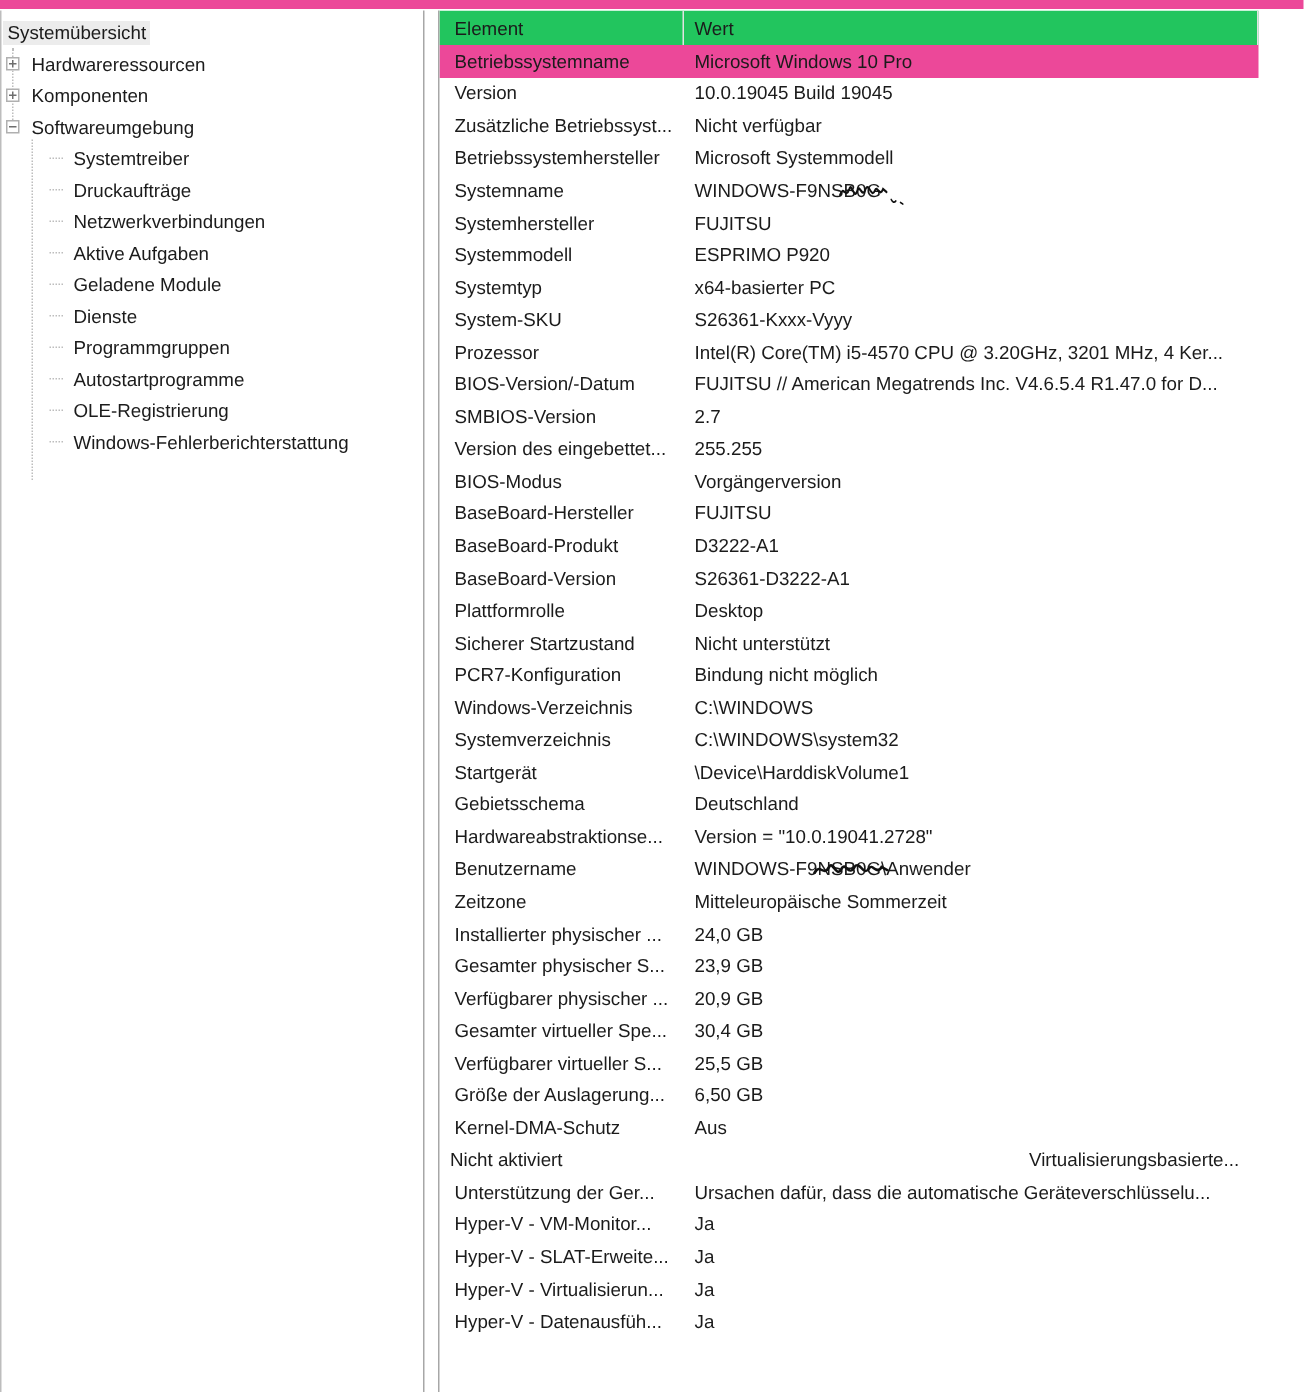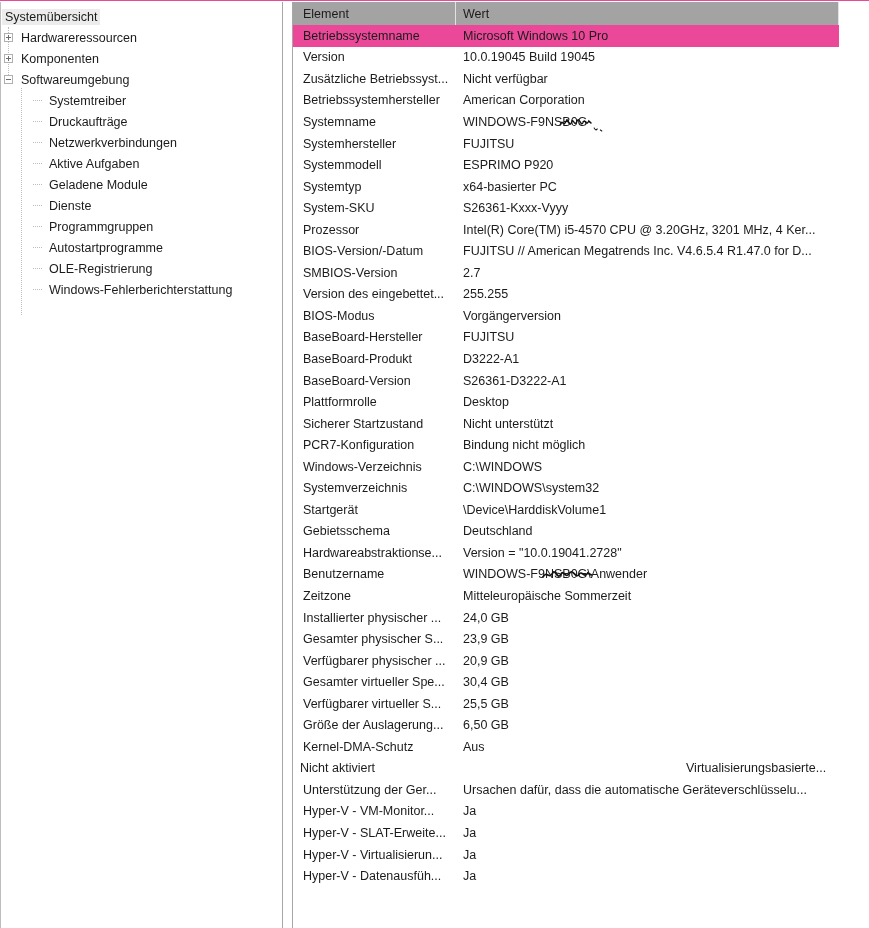--- a/index.html
+++ b/index.html
@@ -6,21 +6,21 @@
   html,body { background:#ffffff; }
   body {
     font-family:"Liberation Sans","DejaVu Sans",sans-serif;
     font-size:12.5px;
     color:#1b1b1b;
     width:869px; height:928px;
     position:relative;
     overflow:hidden;
     -webkit-font-smoothing:antialiased;
   }
-  .app { position:absolute; inset:0; border-top:1px solid #ec4899;text-align:center; }
+  .app { position:absolute; inset:0; border-top:6px solid #ec4899;text-align:center; }
 
   
   .tree-panel {
     position:absolute; left:0; top:1px; bottom:0; width:283px;
     background:#ffffff;
     border-left:1px solid #bdbdbd;
     border-right:1px solid #a7a7a7;
     overflow:hidden;
   }
   .tree { position:relative; padding-top:4px; }
@@ -62,21 +62,21 @@
     background:#ffffff;
     border-left:1px solid #a7a7a7;
     overflow:hidden;
   }
   .listview { width:546px; }
   .lv-header { display:flex; height:23px; }
   .lv-header .hcell {
     display:flex; align-items:center;
     padding-left:10px;
     border-right:1px solid #e2e2e2;
-    background:#a3a3a3;
+    background:#22c55e;
     cursor:default;
     overflow:hidden; white-space:nowrap;
   }
   .lv-header .hcell.c-element { width:163px; }
   .lv-header .hcell.c-wert { width:383px; padding-left:7px; }
   .lv-row { display:flex; height:21.55px; cursor:default; }
   .lv-row.highlighted { background:#ec4899; }
   .lv-row .cell {
     display:flex; align-items:center;
     white-space:nowrap; overflow:hidden;
@@ -177,21 +177,21 @@
           <div class="lv-row">
             <div class="cell c-element">Version</div>
             <div class="cell c-wert">10.0.19045 Build 19045</div>
           </div>
           <div class="lv-row">
             <div class="cell c-element">Zusätzliche Betriebssyst...</div>
             <div class="cell c-wert">Nicht verfügbar</div>
           </div>
           <div class="lv-row">
             <div class="cell c-element">Betriebssystemhersteller</div>
-            <div class="cell c-wert">American Corporation</div>
+            <div class="cell c-wert">Microsoft Systemmodell</div>
           </div>
           <div class="lv-row">
             <div class="cell c-element">Systemname</div>
             <div class="cell c-wert">
               <span>WINDOWS-F9NS</span>
               <span class="redacted"><span>B0G</span><svg viewBox="0 0 40 14" preserveAspectRatio="none">
                   <path d="M0,9 C3,2 5,12 8,5 C10,0 12,13 15,6 C17,1 19,12 22,5 C25,0 27,12 30,6 C32,2 34,11 37,5 L40,7" fill="none" stroke="#111111" stroke-width="1.6" stroke-linecap="round"></path>
                   <path d="M44,12 q2,3 4,1 M52,14 l2,1" fill="none" stroke="#111111" stroke-width="1.2" stroke-linecap="round"></path>
                 </svg></span>
               <span></span>

